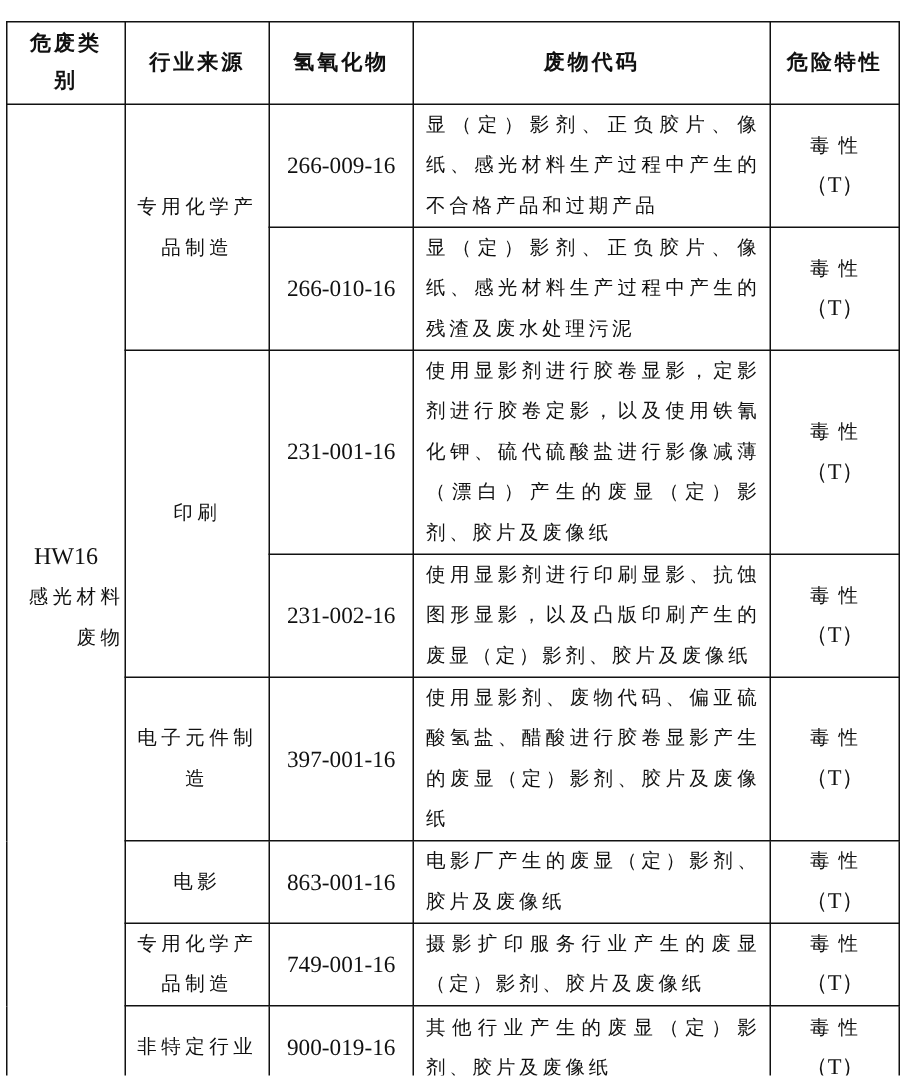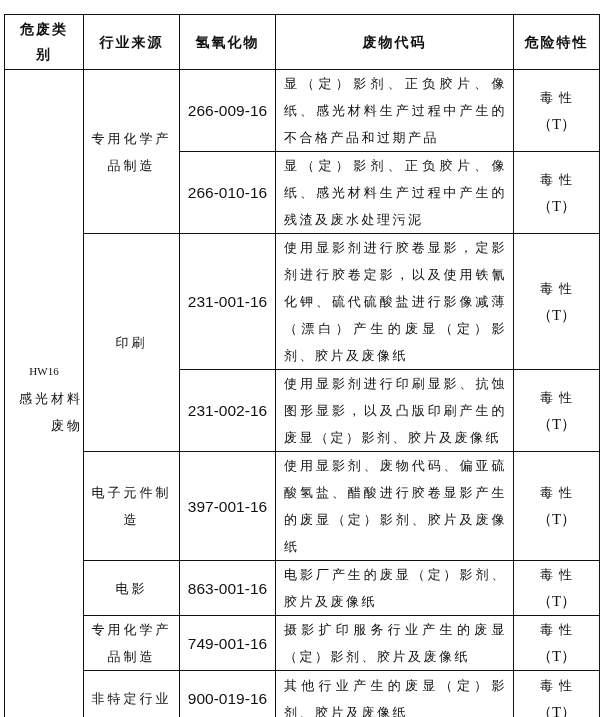--- a/index.html
+++ b/index.html
@@ -11,26 +11,26 @@
       width: 595px;
     }
     table.waste td, table.waste th {
       border: 1.5px solid #111;
       padding: 0;
       text-align: center;
       vertical-align: middle;
     }
     th { font-weight: bold; font-size: 14px; letter-spacing: 2px; line-height: 25px; }
     td { font-size: 13px; line-height: 27px; }
-    .code { font-family: Liberation Sans, sans-serif; font-size: 15.5px; letter-spacing: 0; }
+    .code { font-family: Liberation Serif, serif; font-size: 15.5px; letter-spacing: 0; }
     .src { letter-spacing: 3px; padding: 0 6px !important; }
     .desc { text-align: justify !important; padding: 0 6px 0 8px !important; letter-spacing: 2.5px; font-size: 13px; }
     .hazard { letter-spacing: 1px; }
     .hazard .sym { font-family: "Liberation Serif", serif; font-size: 15px; letter-spacing: 0; }
-    .cat .hw { font-family: "Liberation Serif", serif; font-size: 11px; letter-spacing: 0; display: block; }
+    .cat .hw { font-family: "Liberation Serif", serif; font-size: 16px; letter-spacing: 0; display: block; }
     .cat .nm { display: block; letter-spacing: 3px; text-align: right; }
   </style>
 </head>
 <body>
 
 <table class="waste">
   <colgroup>
     <col style="width:79px">
     <col style="width:96px">
     <col style="width:96px">

